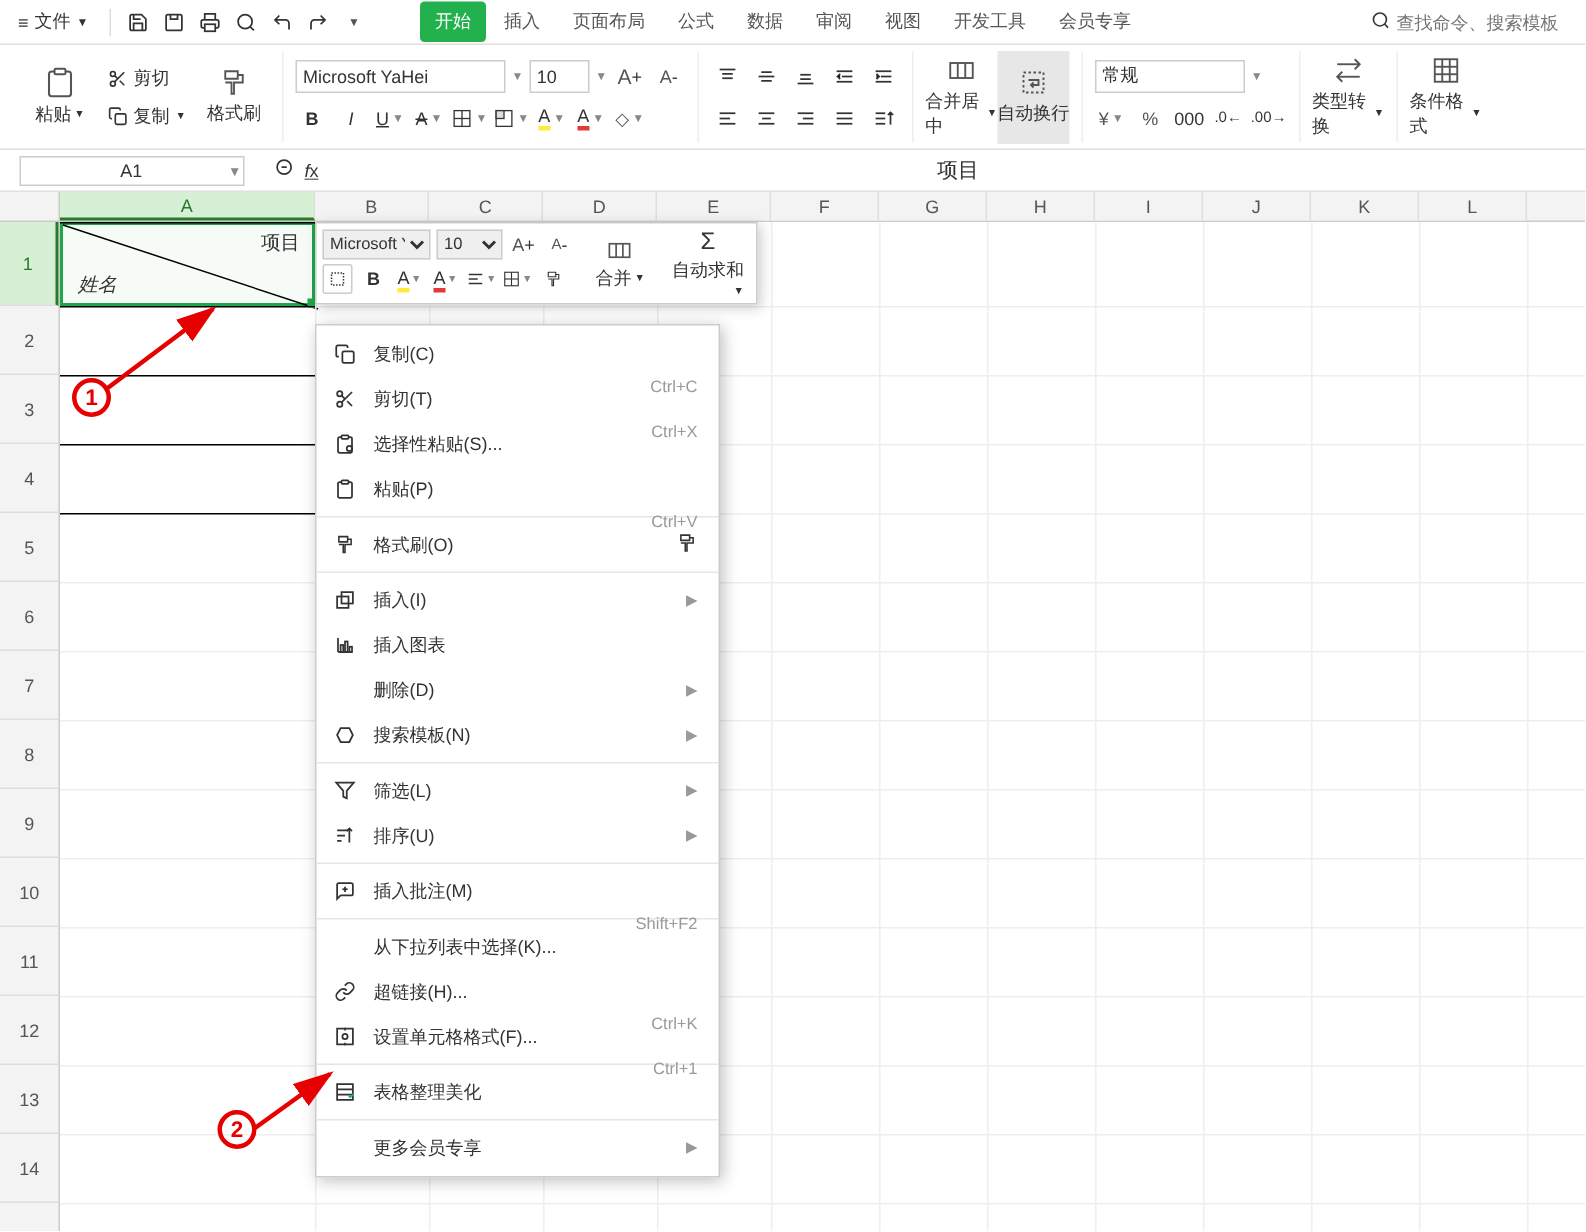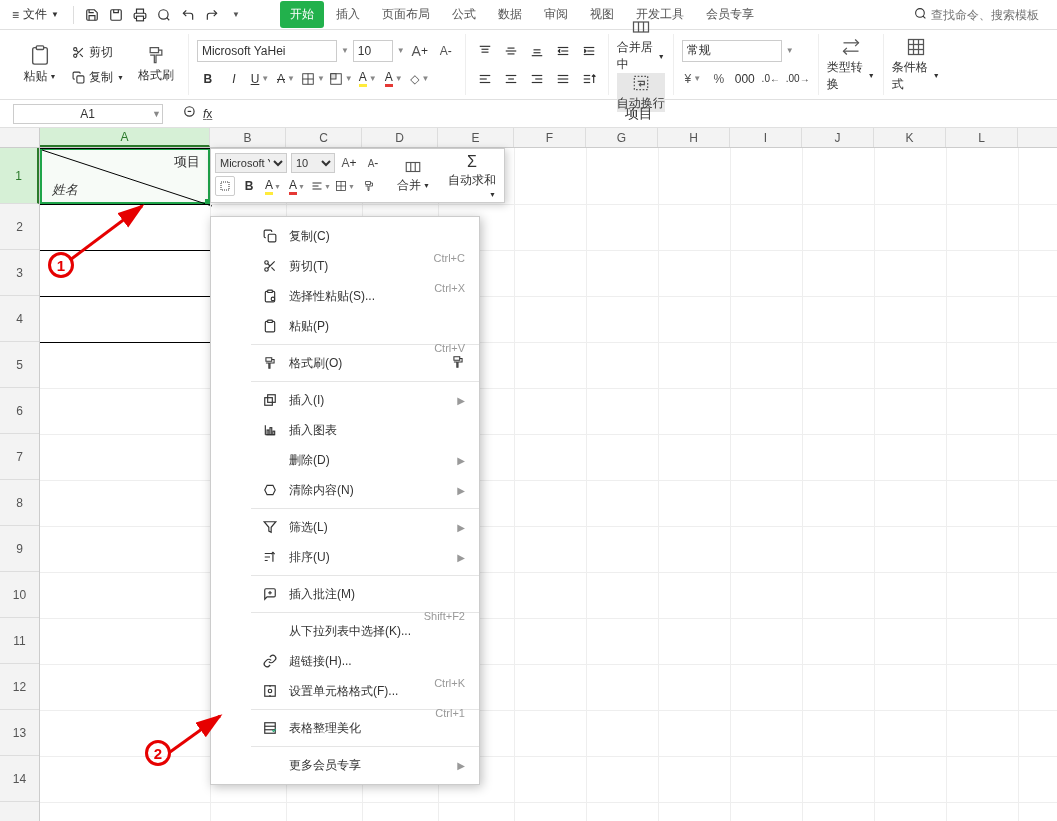--- a/index.html
+++ b/index.html
@@ -313,21 +313,21 @@
             <line x1="3" y1="6" x2="14" y2="6"></line>
             <line x1="3" y1="12" x2="14" y2="12"></line>
             <line x1="3" y1="18" x2="14" y2="18"></line>
             <polyline points="17 8 20 5 23 8"></polyline>
             <line x1="20" y1="5" x2="20" y2="19"></line>
           </svg>
         </div>
     </div>
   </div>
 
-  <div class="grp" style="flex-direction:column;align-items:center;">
+  <div class="grp" style="flex-direction:row;align-items:center;">
     <div class="bigbtn">
         <svg width="20" height="20" viewBox="0 0 24 24" fill="none" stroke="#555" stroke-width="1.5">
           <rect x="3" y="6" width="18" height="12"></rect>
           <line x1="9" y1="6" x2="9" y2="18"></line>
           <line x1="15" y1="6" x2="15" y2="18"></line>
         </svg>
         <span style="display:flex;align-items:center;gap:2px;">
           <span>合并居中</span>
           <span style="font-size:7px;">▼</span>
         </span>
@@ -547,21 +547,21 @@
   </div>
   <div class="biglbl">
     <span style="font-size:16px;">Σ</span>
     <span style="display:flex;align-items:flex-end;gap:2px;flex-direction:column;">
         <span>自动求和</span>
         <span style="font-size:7px;">▼</span>
       </span>
   </div>
 </div>
 
-<div class="ctx-menu" id="ctxmenu" style="left:210px;top:216px;padding-left:40px;">
+<div class="ctx-menu" id="ctxmenu" style="left:210px;top:216px;">
     <div class="mi">
       <span class="ico">
         <svg width="14" height="14" viewBox="0 0 24 24" fill="none" stroke="currentColor" stroke-width="2">
           <rect x="9" y="9" width="13" height="13" rx="2"></rect>
           <path d="M5 15H4a2 2 0 0 1-2-2V4a2 2 0 0 1 2-2h9a2 2 0 0 1 2 2v1"></path>
         </svg>
       </span>
       <span class="lbl">复制(C)</span>
       <span class="sc">Ctrl+C</span>
     </div>
@@ -639,21 +639,21 @@
       <span class="ico"></span>
       <span class="lbl">删除(D)</span>
       <span class="sub">▶</span>
     </div>
     <div class="mi">
       <span class="ico">
         <svg width="14" height="14" viewBox="0 0 24 24" fill="none" stroke="currentColor" stroke-width="2">
           <path d="M3 12l4-8h10l4 8-4 8H7z"></path>
         </svg>
       </span>
-      <span class="lbl">清除内容(N)</span>
+      <span class="lbl">搜索模板(N)</span>
       <span class="sub">▶</span>
     </div>
     <div class="sep"></div>
     <div class="mi">
       <span class="ico">
         <svg width="14" height="14" viewBox="0 0 24 24" fill="none" stroke="currentColor" stroke-width="2">
           <polygon points="22 3 2 3 10 12.46 10 19 14 21 14 12.46 22 3"></polygon>
         </svg>
       </span>
       <span class="lbl">筛选(L)</span>

